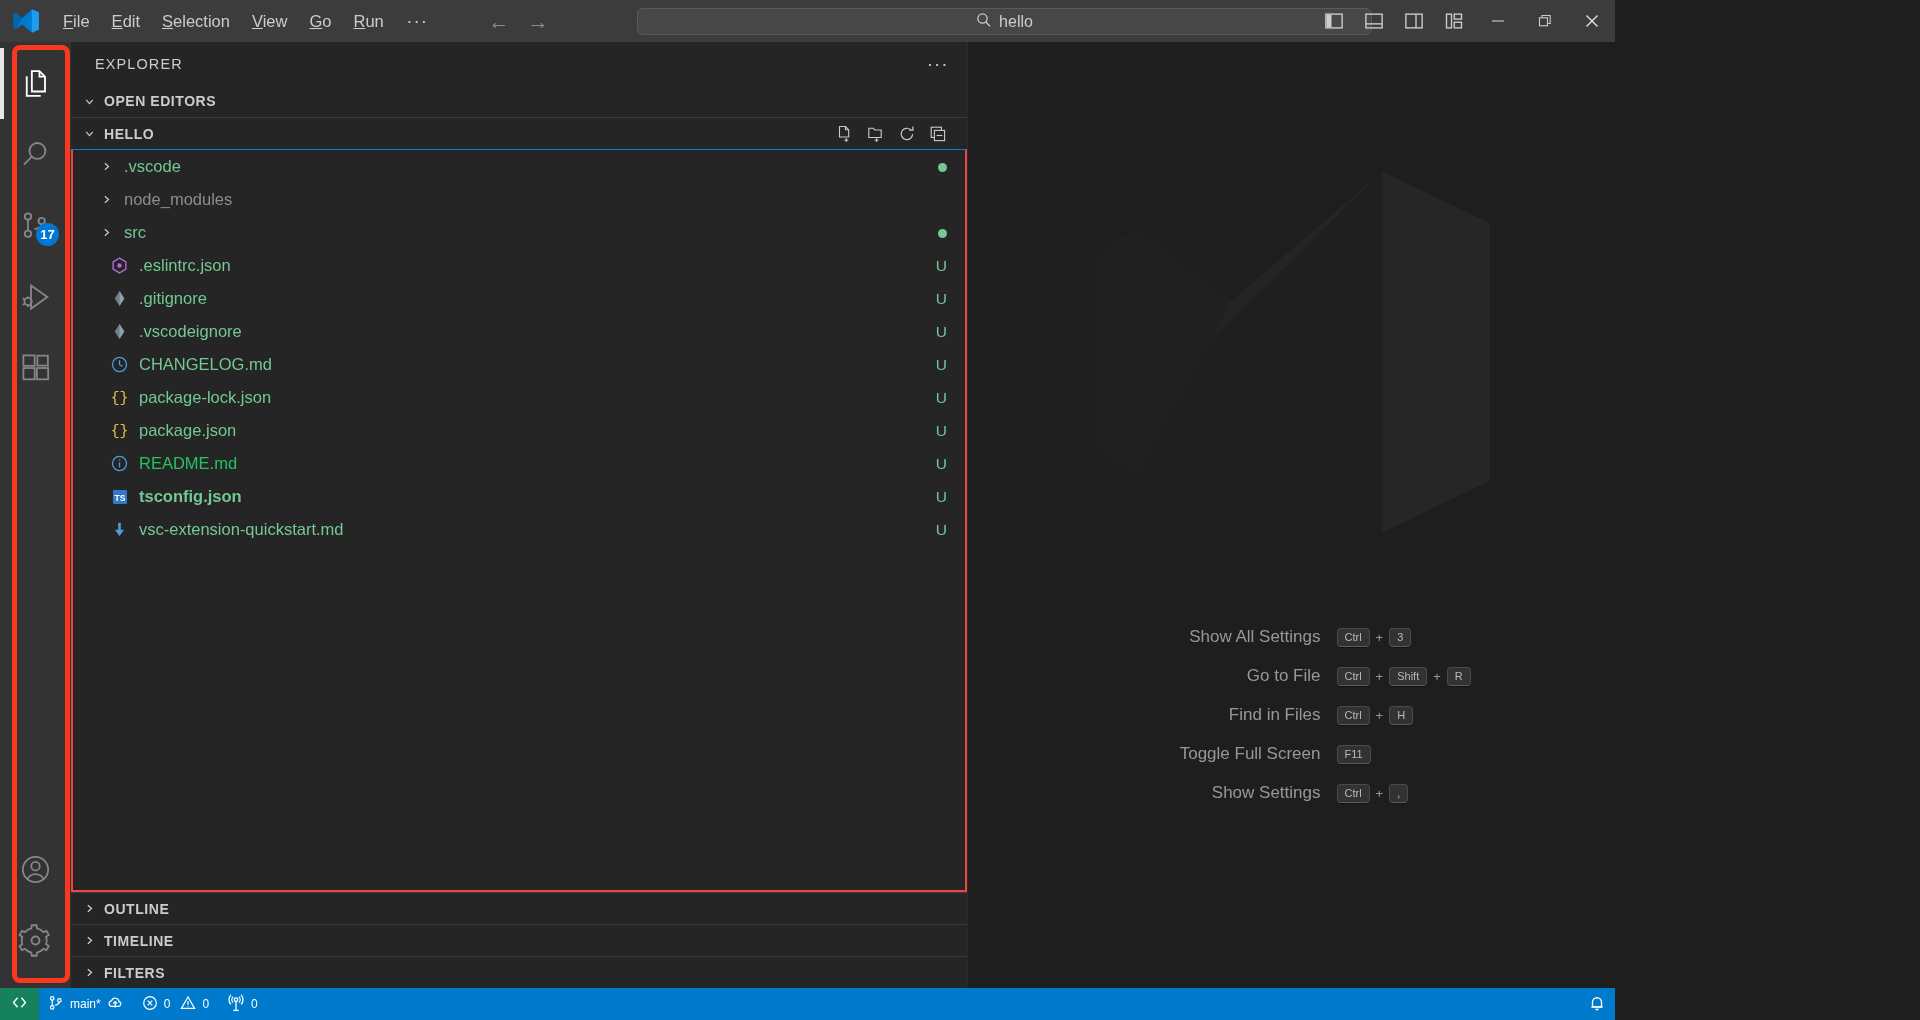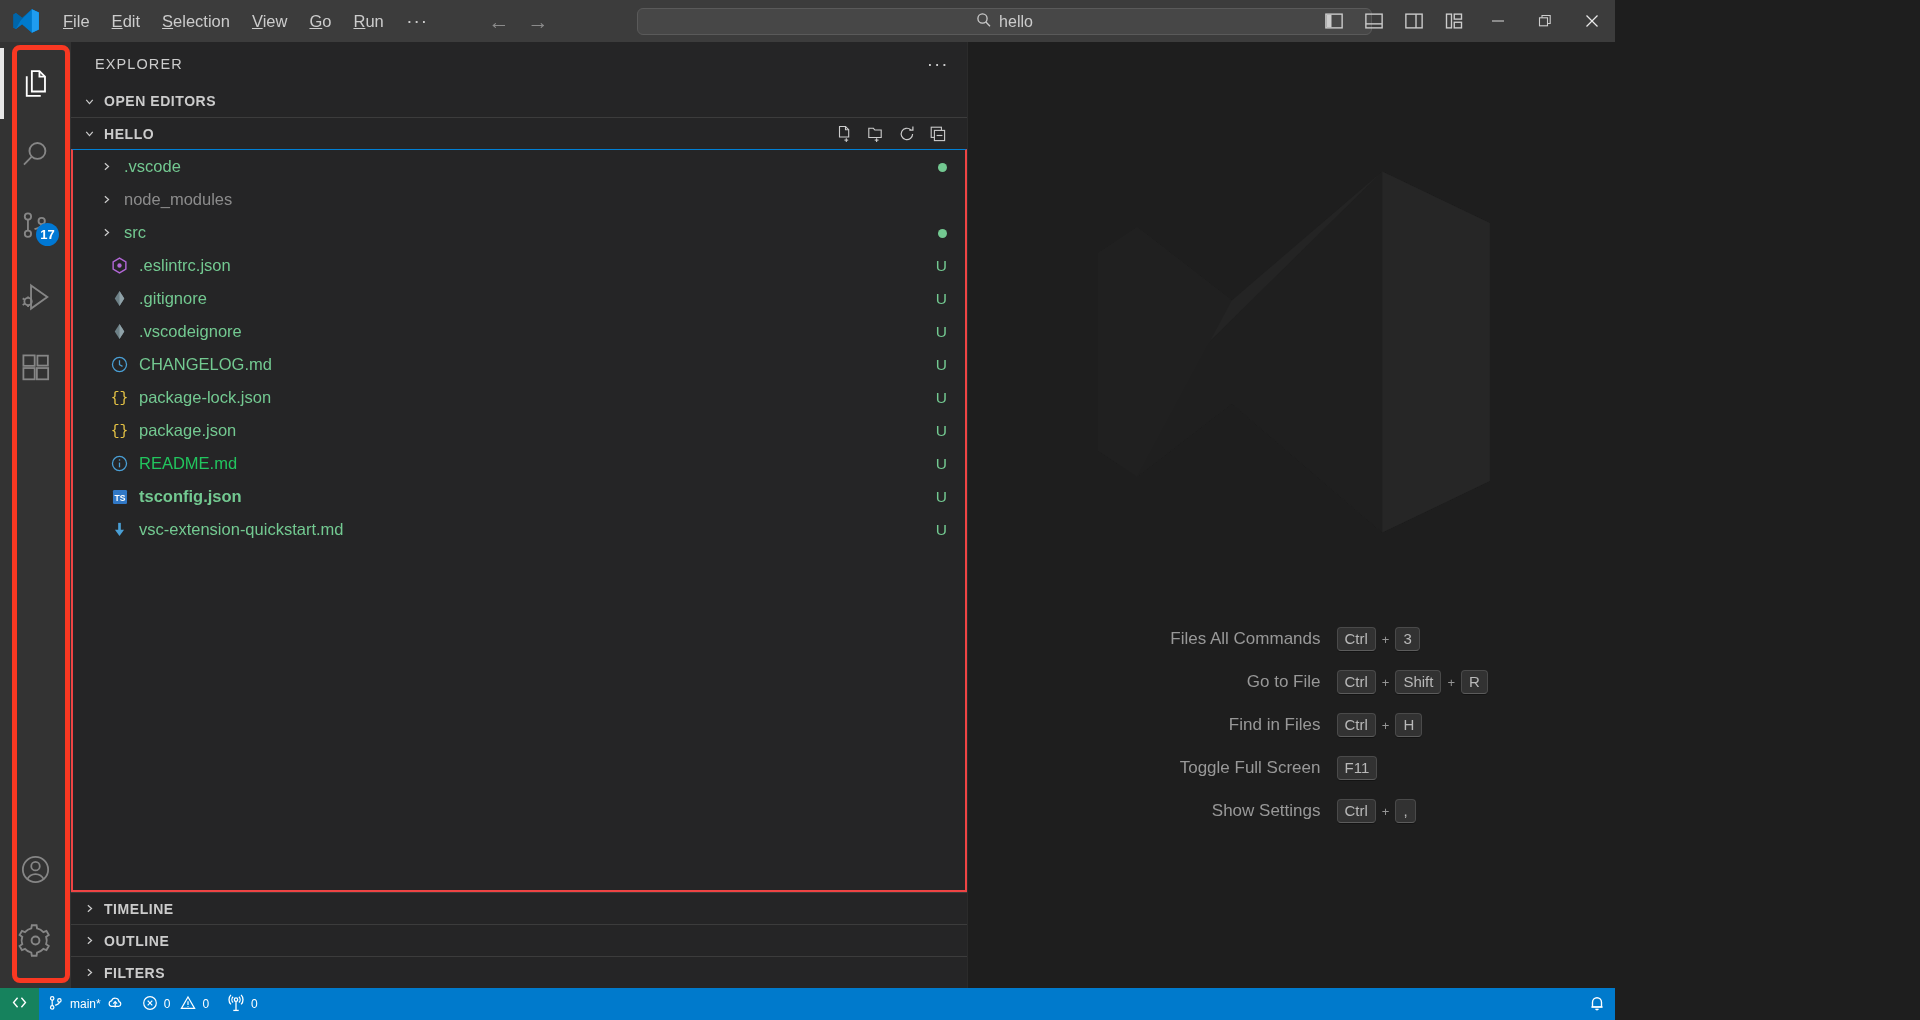--- a/index.html
+++ b/index.html
@@ -162,21 +162,21 @@
   .wm-row { display: flex; align-items: center; gap: 16px; width: 430px; }
   .wm-label {
     flex: 1; text-align: right;
     font-size: 17px; color: #989898;
   }
   .wm-keys { display: flex; align-items: center; gap: 6px; width: 170px; }
   .keycap {
     background: #323232; border: 1px solid #4a4a4a;
     border-bottom-color: #5c5c5c;
     border-radius: 4px;
-    color: #b9b9b9; font-size: 15px;
+    color: #b9b9b9; font-size: 11px;
     padding: 2px 7px 3px 7px;
     box-shadow: 0 1px 0 rgba(0,0,0,.35);
     min-width: 19px; text-align: center;
   }
   .kplus { color: #969696; font-size: 13px; }
 
   
   .statusbar {
     height: 32px; min-height: 32px;
     background: #007acc;
@@ -549,29 +549,29 @@
           </div>
         </div>
 
       <div class="bottom-sections">
         <div class="section-head">
           <span class="chev">
             <svg width="13" height="13" viewBox="0 0 16 16" fill="none" stroke="#cccccc" stroke-width="1.5">
                 <polyline points="6,4 10.5,8 6,12"></polyline>
               </svg>
           </span>
-          <span>TIMELINE</span>
+          <span>OUTLINE</span>
         </div>
         <div class="section-head">
           <span class="chev">
             <svg width="13" height="13" viewBox="0 0 16 16" fill="none" stroke="#cccccc" stroke-width="1.5">
                 <polyline points="6,4 10.5,8 6,12"></polyline>
               </svg>
           </span>
-          <span>OUTLINE</span>
+          <span>TIMELINE</span>
         </div>
         <div class="section-head">
           <span class="chev">
             <svg width="13" height="13" viewBox="0 0 16 16" fill="none" stroke="#cccccc" stroke-width="1.5">
                 <polyline points="6,4 10.5,8 6,12"></polyline>
               </svg>
           </span>
           <span>FILTERS</span>
         </div>
       </div>
@@ -582,21 +582,21 @@
         <svg width="430" height="430" viewBox="0 0 100 100" style="transform:translateY(-50%)">
           <path d="M71 8 L96 20 V80 L71 92 L36 62 L14 79 L5 73 V27 L14 21 L36 38 Z" fill="#242424"></path>
           <path d="M71 8 L96 20 V80 L71 92 L36 62 L14 79 L5 73 L71 8 Z" fill="#1f1f1f"></path>
           <path d="M71 8 L96 20 V80 L71 92 V8 Z" fill="#262626"></path>
           <path d="M14 21 L36 38 L14 79 L5 73 V27 Z" fill="#202020"></path>
         </svg>
       </div>
 
       <div class="watermark">
         <div class="wm-row">
-          <span class="wm-label">Files All Commands</span>
+          <span class="wm-label">Show All Settings</span>
           <span class="wm-keys">
             <span class="keycap">Ctrl</span>
             <span class="kplus">+</span>
             <span class="keycap">3</span>
           </span>
         </div>
         <div class="wm-row">
           <span class="wm-label">Go to File</span>
           <span class="wm-keys">
             <span class="keycap">Ctrl</span>

